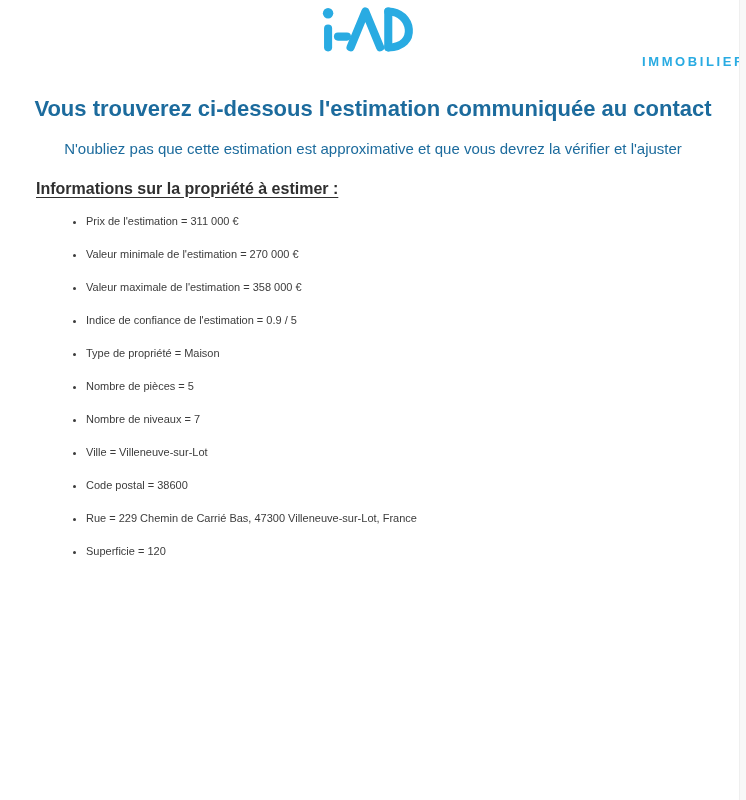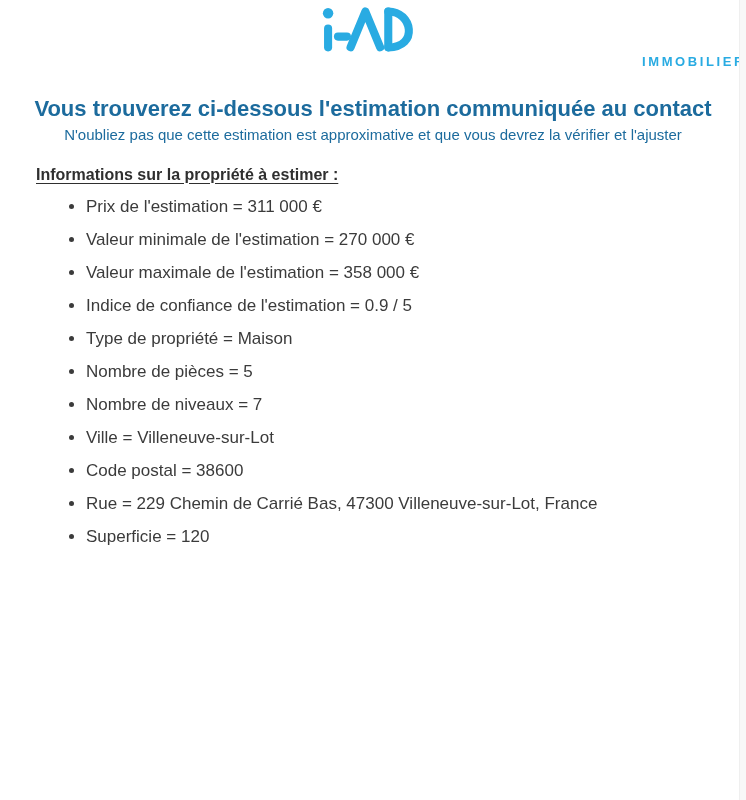--- a/index.html
+++ b/index.html
@@ -39,39 +39,39 @@
   }
   .intro-title {
     font-size: 22px;
     font-weight: bold;
     line-height: 21px;
     margin: 0 20px;
   }
   .intro-sub {
     font-size: 15px;
     line-height: 19.5px;
-    margin-top: 6px;
+    margin-top: 20px;
   }
   .section { margin: 0 36px; }
   .section-title {
     display: inline-block;
     font-size: 16px;
     font-weight: bold;
     color: #2f2f2f;
     text-decoration: underline;
     text-underline-offset: 3px;
     margin-top: 21px;
   }
   ul.info-list {
     margin: 14px 0 13px 0;
     padding-left: 50px;
     list-style: disc;
   }
   ul.info-list li {
-    font-size: 17px;
+    font-size: 11px;
     line-height: 18px;
     margin-bottom: 15px;
     color: #3b3b3b;
   }
   a.email-link {
     color: #1155cc;
     text-decoration: underline;
   }
 </style>
 </head>

